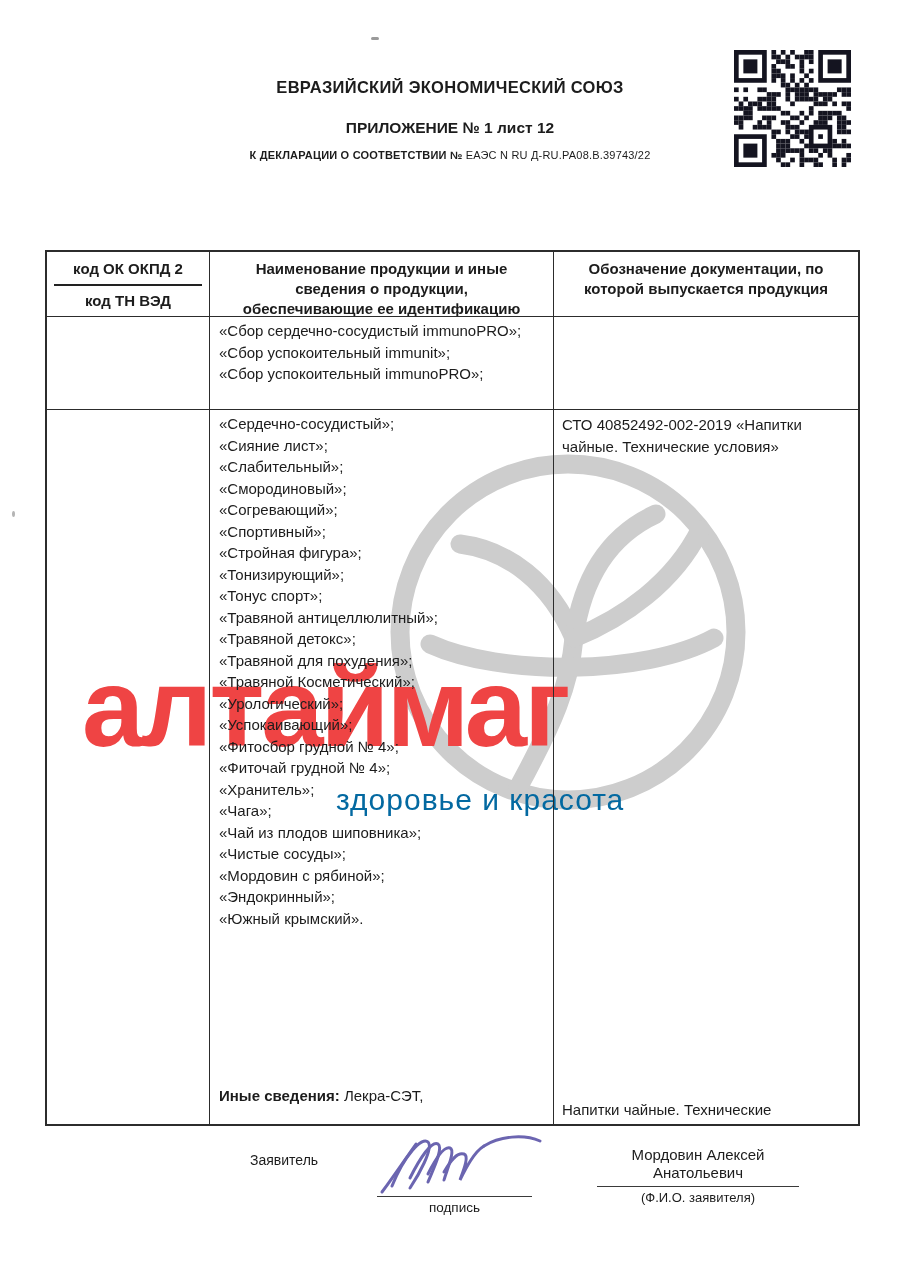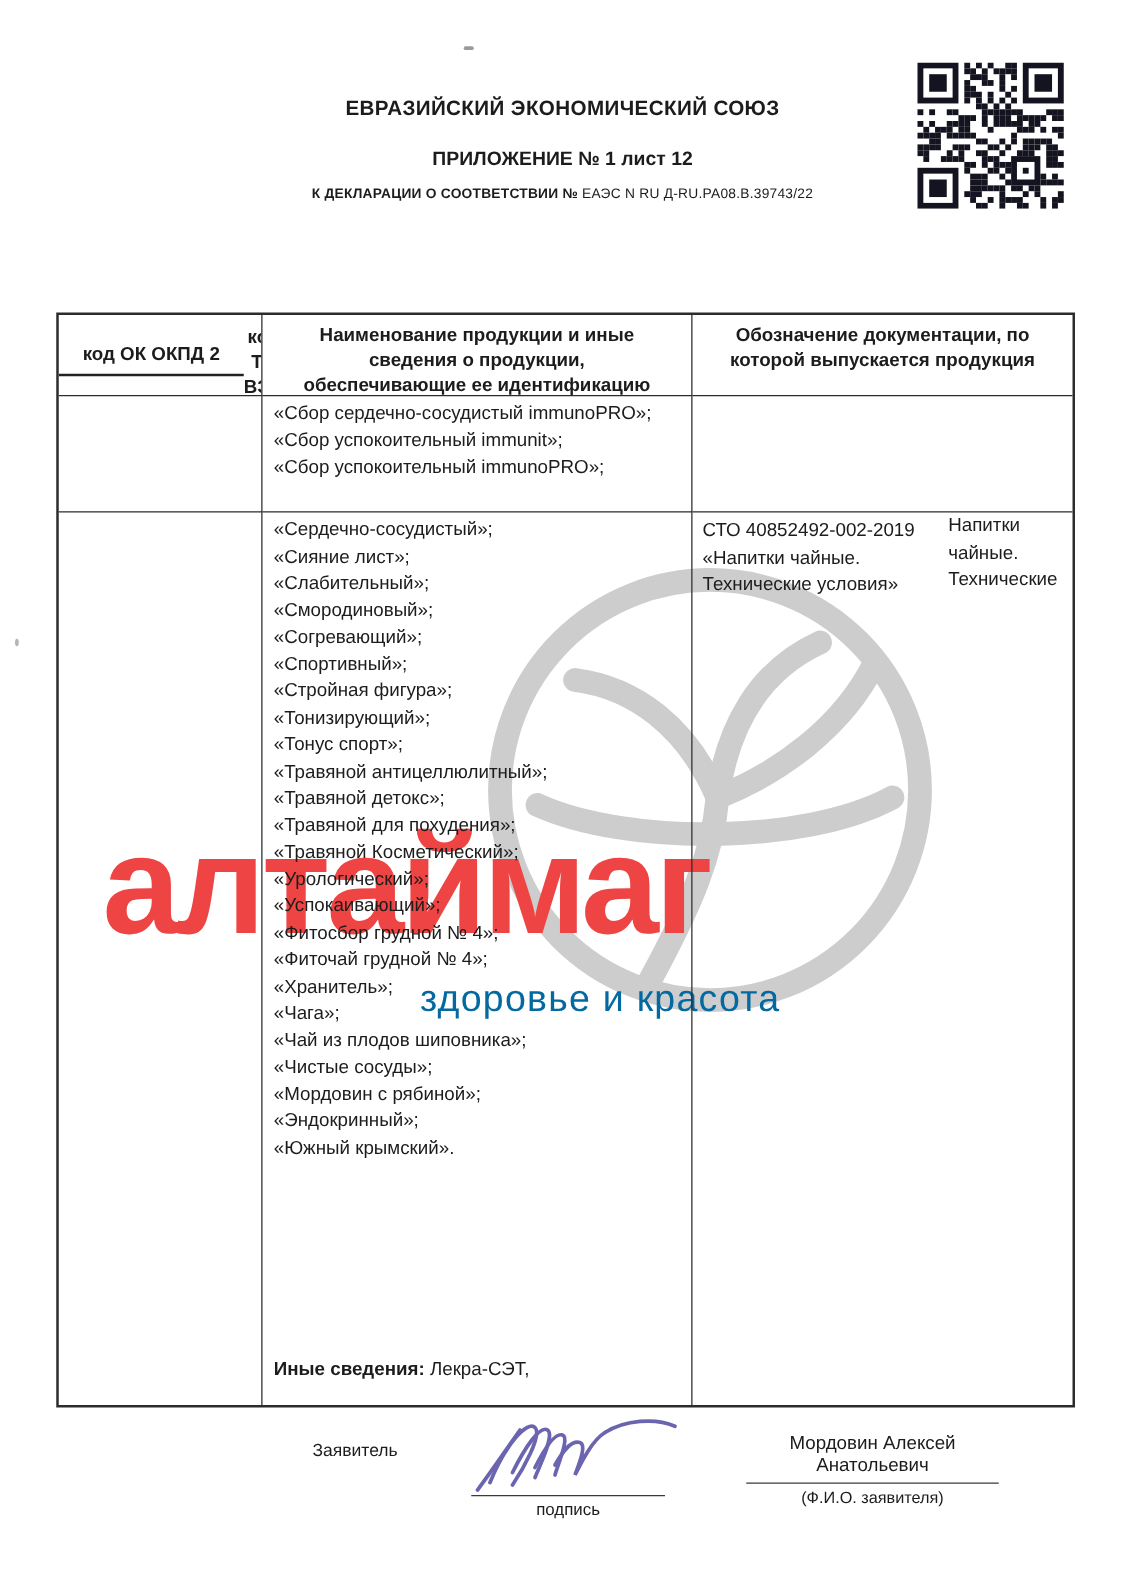--- a/index.html
+++ b/index.html
@@ -28,34 +28,34 @@
   
   .tbl{position:absolute;left:45px;top:250px;width:815px;height:876px;z-index:1;
        border:2px solid #2c2c2c;display:grid;
        grid-template-columns:163px 344px 1fr;grid-template-rows:65px 93px 1fr;
        box-sizing:border-box;}
   .cell{border-right:1.5px solid #2c2c2c;border-bottom:1.5px solid #2c2c2c;
         box-sizing:border-box;background:transparent;overflow:hidden;}
   .cell.lastcol{border-right:none;}
   .cell.lastrow{border-bottom:none;}
   .th{font-weight:bold;font-size:15px;text-align:center;line-height:20px;}
-  .th-code{display:flex;flex-direction:row;align-items:center;justify-content:flex-start;padding-top:7px;}
+  .th-code{display:flex;flex-direction:column;align-items:center;justify-content:flex-start;padding-top:7px;}
   .th-code .top{display:inline-block;padding:0 4px 5px;border-bottom:2px solid #222;min-width:140px;}
   .th-code .bottom{padding-top:5px;}
   .th-name{padding:7px 20px 0;}
   .th-doc{padding:7px 22px 16px;}
 
   .plist{font-size:15px;line-height:21.5px;padding:3px 6px 0 9px;}
   .plist .pitem{white-space:normal;}
   .row2-name{display:flex;flex-direction:column;}
   .other-info{margin-top:auto;padding:0 6px 18px 9px;font-size:15px;line-height:20px;}
   .other-info .lbl{font-weight:bold;}
-  .row2-doc{display:flex;flex-direction:row;justify-content:space-between;font-size:15px;line-height:21.5px;}
+  .row2-doc{display:flex;flex-direction:column;justify-content:space-between;font-size:15px;line-height:21.5px;}
   .doc-top{padding:4px 12px 0 8px;}
-  .doc-bottom{padding:0 12px 26px 8px;}
+  .doc-bottom{padding:0 12px 4px 8px;}
 
   
   .app-label{position:absolute;left:250px;top:1152px;font-size:14px;z-index:2;}
   .sig-svg{position:absolute;left:372px;top:1128px;width:178px;height:68px;z-index:2;}
   .sig-line{position:absolute;left:377px;top:1196px;width:155px;border-top:1.6px solid #3a3a3a;z-index:2;}
   .sig-cap{position:absolute;left:377px;top:1200px;width:155px;text-align:center;font-size:13.5px;z-index:2;}
   .name-block{position:absolute;left:597px;top:1146px;width:202px;text-align:center;
               font-size:15px;line-height:18px;z-index:2;}
   .name-line{position:absolute;left:597px;top:1186px;width:202px;border-top:1.6px solid #3a3a3a;z-index:2;}
   .name-cap{position:absolute;left:597px;top:1190px;width:202px;text-align:center;font-size:13px;z-index:2;}

